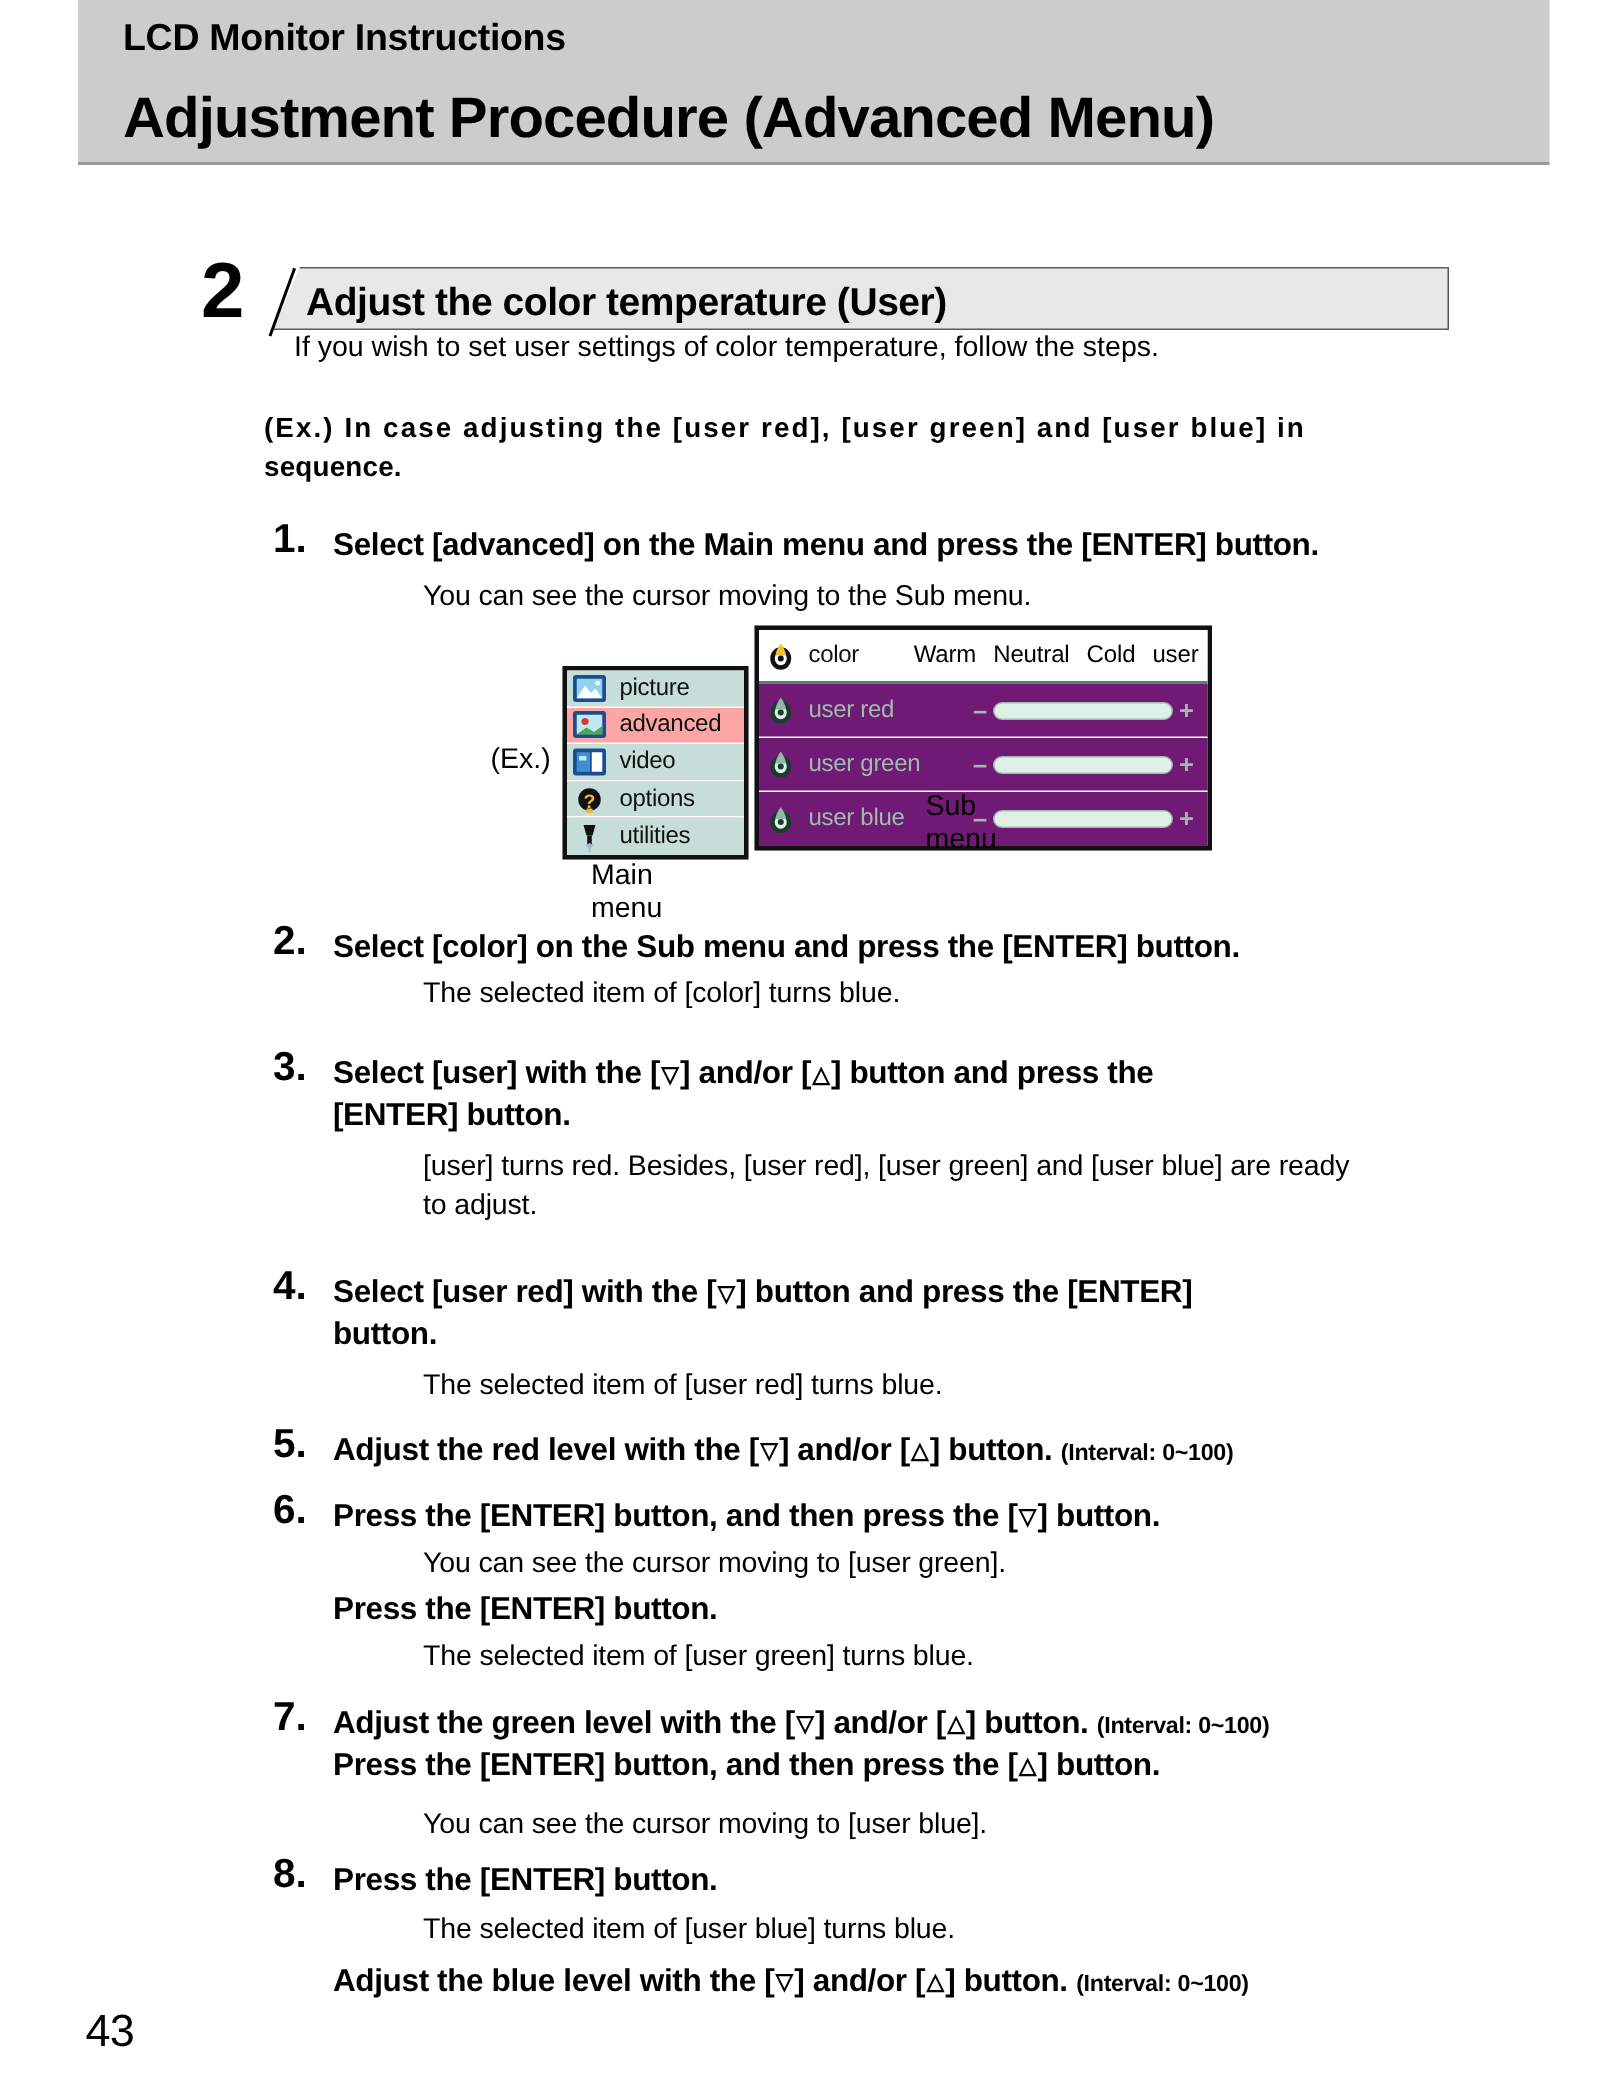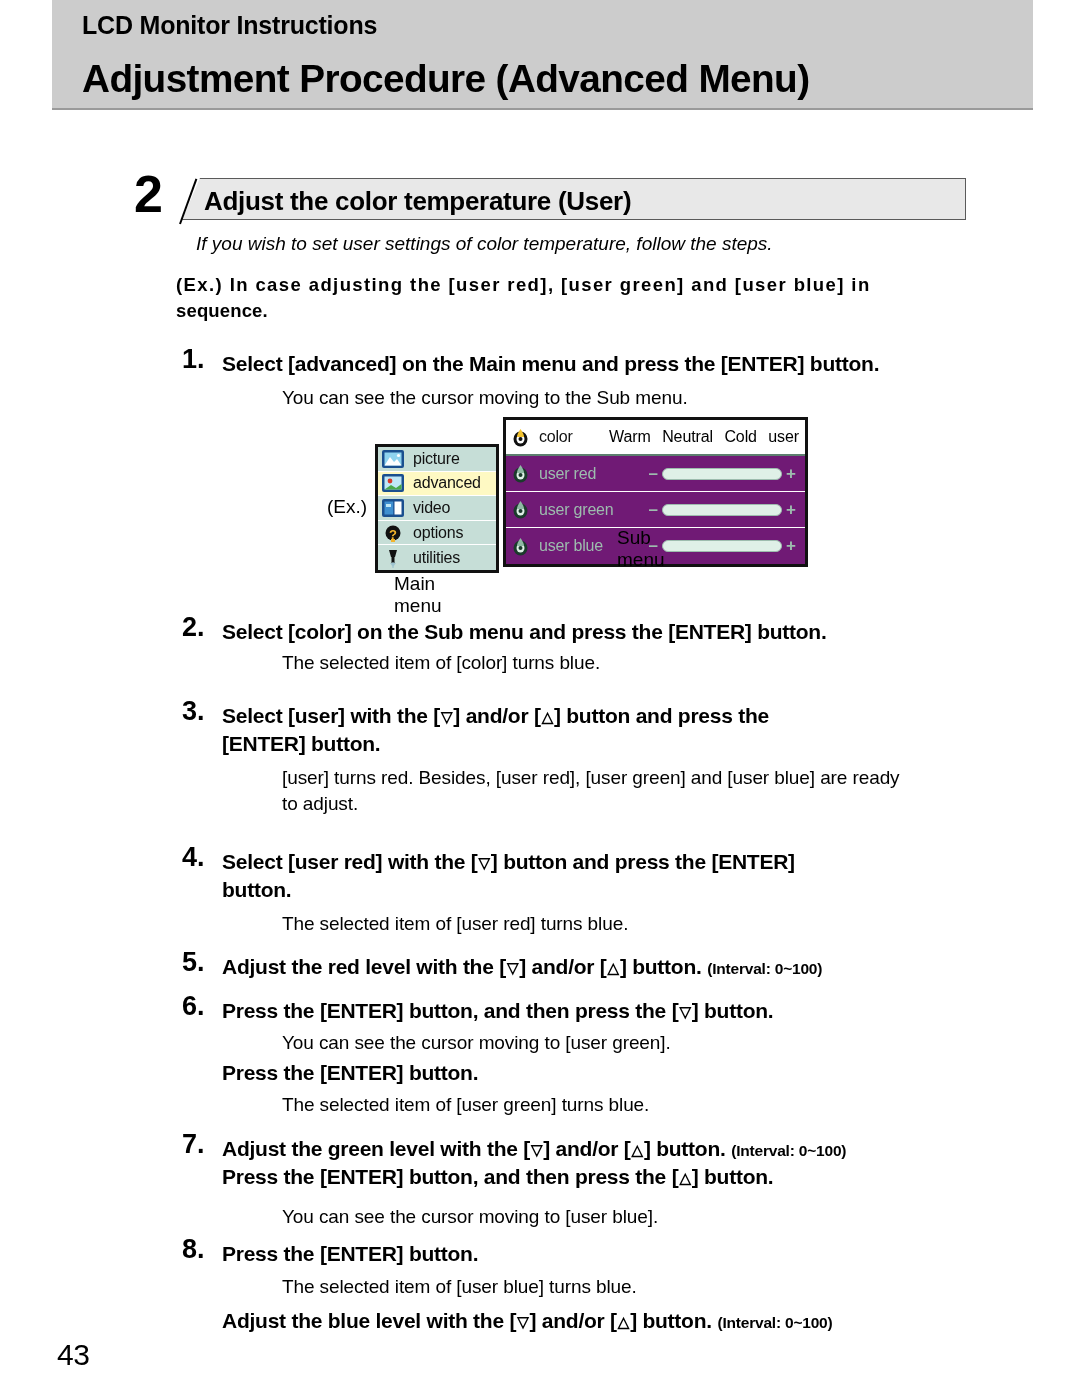--- a/index.html
+++ b/index.html
@@ -93,24 +93,23 @@
     font-size: 26px;
     font-weight: bold;
     letter-spacing: -0.3px;
     white-space: nowrap;
   }
 
   
   .intro {
     position: absolute;
     left: 196px;
-    top: 233px;
+    top: 221px;
     font-size: 19px;
     white-space: nowrap;
-    font-style: italic;
   }
   .ex-note {
     position: absolute;
     left: 176px;
     top: 272px;
     width: 790px;
     font-size: 18.5px;
     font-weight: bold;
     line-height: 1.38;
     letter-spacing: 0.15px;
@@ -179,21 +178,21 @@
   }
   .mm-row {
     display: flex;
     align-items: center;
     height: 24.6px;
     background: #c6ded7;
     border-bottom: 1px solid #ffffff;
     box-sizing: border-box;
   }
   .mm-row:last-child { border-bottom: none; }
-  .mm-row.selected { background: #fef9c3; }
+  .mm-row.selected { background: #fca5a5; }
   .mm-icon {
     width: 24px;
     height: 20px;
     margin-left: 3px;
     flex: 0 0 auto;
     position: relative;
   }
   .mm-label {
     font-size: 16px;
     margin-left: 8px;

